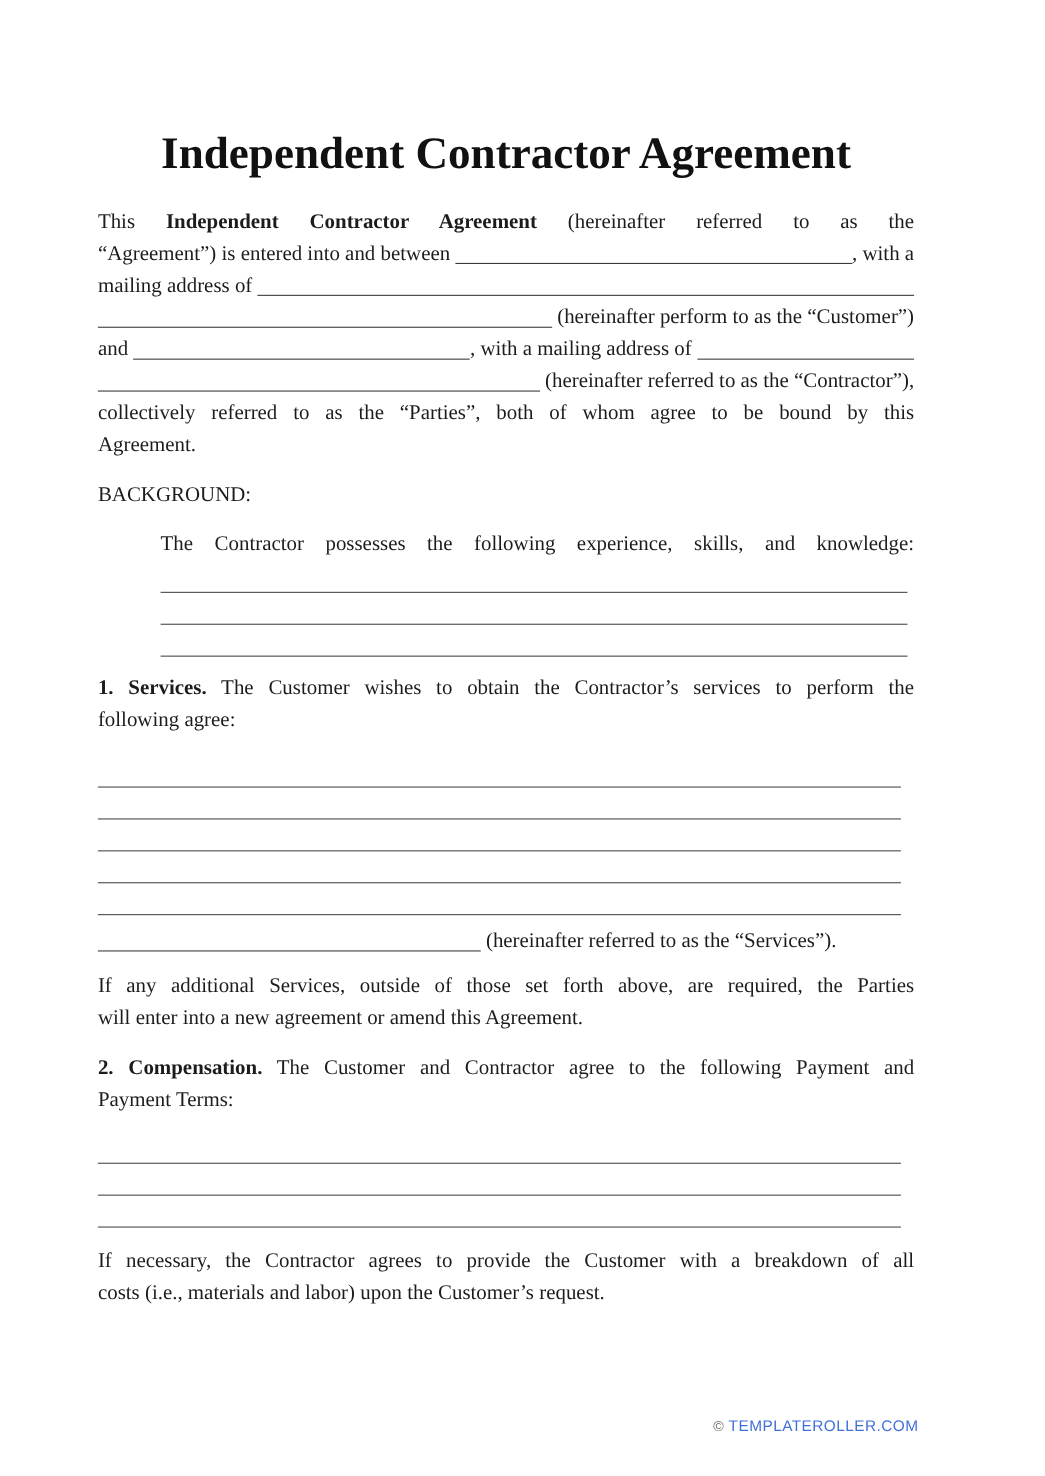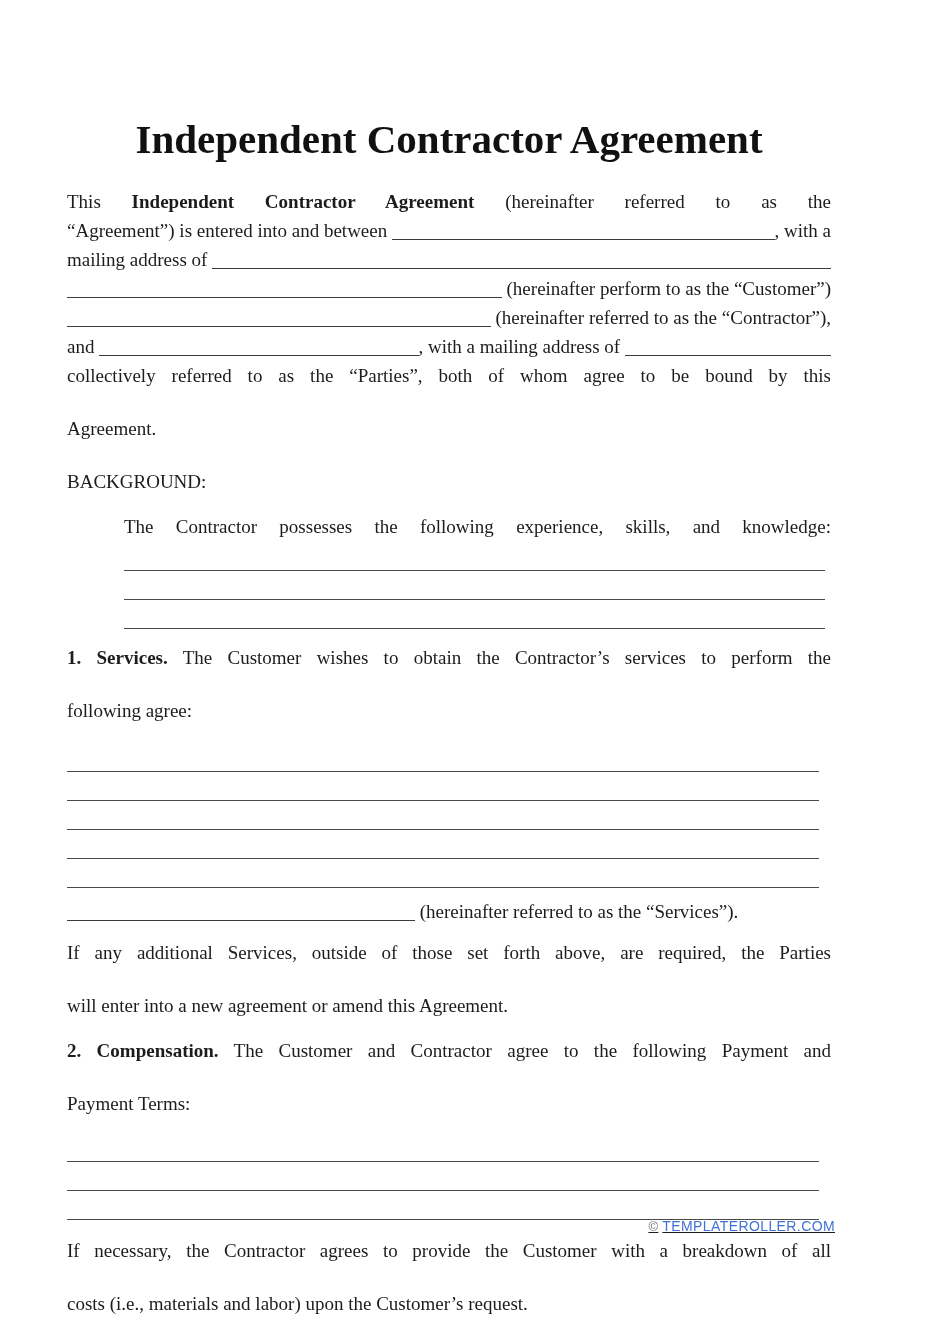--- a/index.html
+++ b/index.html
@@ -1,46 +1,46 @@
 <!DOCTYPE html>
 <html><head>
 <meta charset="utf-8">
 <style>
   html,body{margin:0;padding:0;background:#ffffff;}
   .page{
     position:relative;width:950px;height:1342px;background:#ffffff;
     font-family:"Liberation Serif","DejaVu Serif",serif;
     font-size:19px;color:#1c1c1c;overflow:hidden;margin:0 auto;
   }
-  .content{padding:113px 119px 0 67px;}
+  .content{padding:113px 119px 0 89px;}
   .title{
     margin:0;font-weight:700;font-size:41px;line-height:52px;
     text-align:center;color:#111;
   }
   .para{margin:0;}
   .line{line-height:29px;height:29px;}
   .line.j{text-align:justify;text-align-last:justify;}
-  .line.n{text-align:left;margin-top:24px;}
+  .line.n{text-align:left;}
   .line.f{display:flex;align-items:baseline;}
   .line.f .t{white-space:pre;}
   .b{font-weight:700;}
   .fblank{
     align-self:flex-end;display:block;height:0;
     border-bottom:1.6px solid #3c3c3c;margin-bottom:5px;
   }
   .rules{margin:0;}
   .rrow{position:relative;}
   .rule{
     position:absolute;bottom:4px;height:0;
     border-bottom:1.6px solid #4a4a4a;
   }
   .footer{
-    position:absolute;right:115px;top:1218px;
+    position:absolute;right:115px;top:1288px;
     font-family:"Liberation Sans","DejaVu Sans",sans-serif;
-    font-size:14px;letter-spacing:0.4px;white-space:nowrap;text-decoration:underline;
+    font-size:14px;letter-spacing:0.4px;white-space:nowrap;
   }
   .footer .copy{font-size:13px;margin-right:4px;}
   .footer a{text-decoration:none;}
 </style>
 </head>
 <body>
 
 <div class="page" style="color: rgb(28, 28, 28); background: rgb(255, 255, 255);">
   <div class="content">
     <h1 class="title">Independent Contractor Agreement</h1>
@@ -54,28 +54,28 @@
           </div>
           <div class="line f">
             <span class="t">mailing address of </span>
             <span class="fblank" style="flex-grow: 1;"></span>
           </div>
           <div class="line f">
             <span class="fblank" style="flex-grow: 1;"></span>
             <span class="t"> (hereinafter perform to as the “Customer”)</span>
           </div>
           <div class="line f">
-            <span class="fblank" style="flex-grow: 1;"></span>
-            <span class="t"> (hereinafter referred to as the “Contractor”),</span>
-          </div>
-          <div class="line f">
             <span class="t">and </span>
             <span class="fblank" style="flex-grow: 1.55;"></span>
             <span class="t">, with a mailing address of </span>
             <span class="fblank" style="flex-grow: 1;"></span>
+          </div>
+          <div class="line f">
+            <span class="fblank" style="flex-grow: 1;"></span>
+            <span class="t"> (hereinafter referred to as the “Contractor”),</span>
           </div>
           <div class="line j"><span class="t">collectively referred to as the “Parties”, both of whom agree to be bound by this</span></div>
           <div class="line n"><span class="t">Agreement.</span></div>
         </div>
         <div class="para" style="margin-top: 16px;">
           <div class="line n"><span class="t">BACKGROUND:</span></div>
         </div>
         <div class="para" style="margin-top: 16px;">
           <div class="line j" style="text-indent: 57px;"><span class="t">The Contractor possesses the following experience, skills, and knowledge:</span></div>
         </div>

